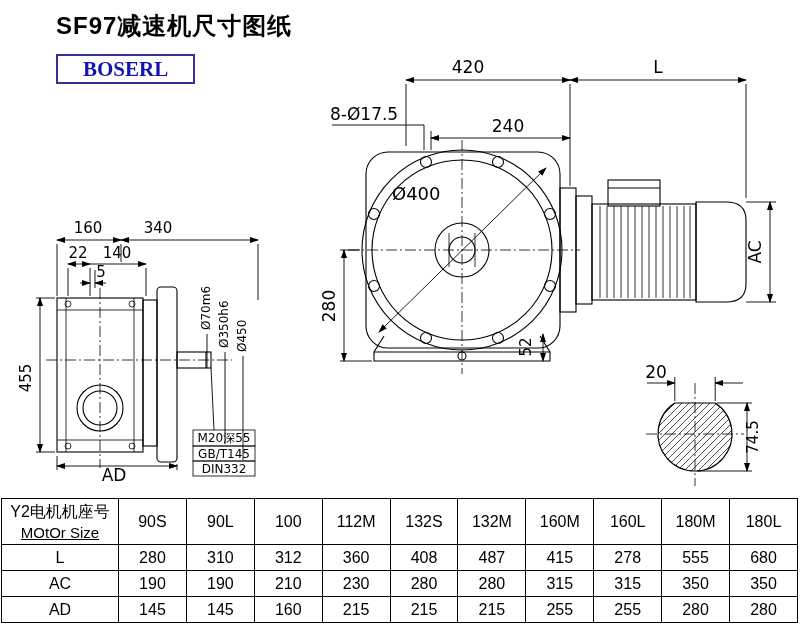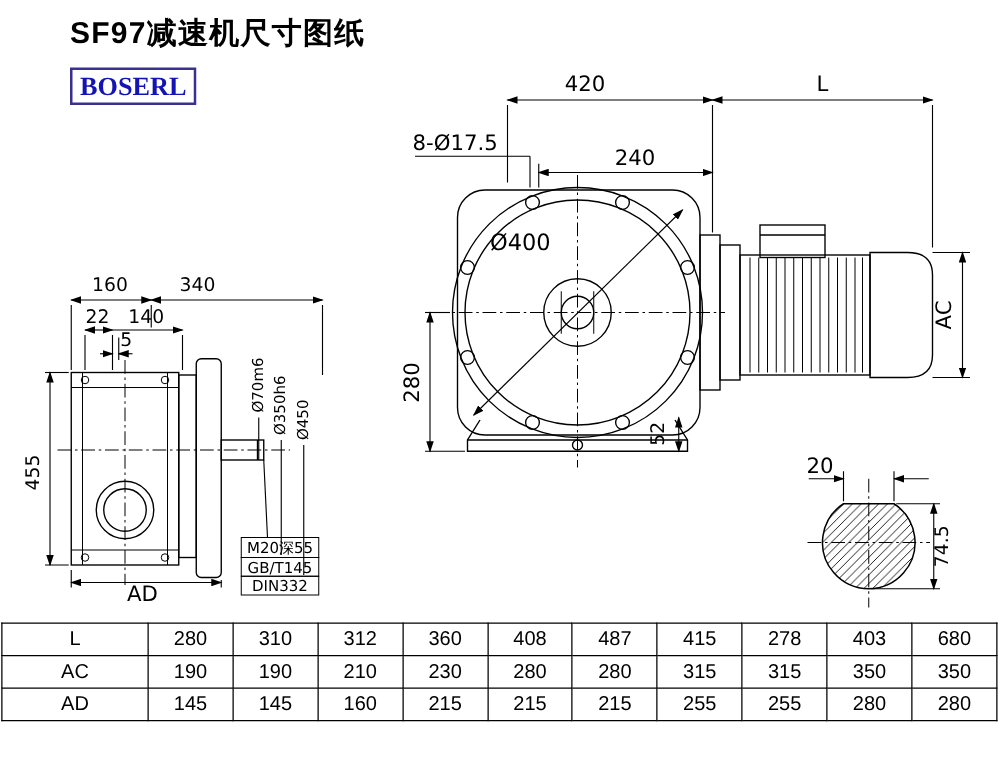--- a/index.html
+++ b/index.html
@@ -2,21 +2,21 @@
 <html><head>
 <meta charset="utf-8">
 <style>
   *{box-sizing:border-box;margin:0;padding:0}
   html,body{width:800px;height:625px}
   body{position:relative;background:#fff;overflow:hidden;
        font-family:"Liberation Sans","DejaVu Sans",sans-serif;color:#000}
   .title{position:absolute;left:56px;top:10px;font-size:24px;font-weight:bold;letter-spacing:1px;white-space:nowrap}
   .logo{position:absolute;left:56px;top:54px;border:2px solid #3a3090;color:#1414b4;
         font-family:"Liberation Serif","DejaVu Serif",serif;font-size:21px;font-weight:bold;
-        padding:0 6px;line-height:26px;background:#fff}
+        padding:0 25px;line-height:26px;background:#fff}
   svg.drawing{position:absolute;left:0;top:0}
   .ln{fill:none;stroke:#000;stroke-width:1.1}
   .thin{fill:none;stroke:#000;stroke-width:0.8}
   .cl{fill:none;stroke:#000;stroke-width:0.8;stroke-dasharray:11 3 2 3}
   .dim{fill:none;stroke:#000;stroke-width:0.9}
   svg text{fill:#000;font-family:"DejaVu Sans","Liberation Sans",sans-serif;font-size:15px}
   svg text.big{font-size:17px}
   svg text.xl{font-size:18px}
   svg text.sm{font-size:12px}
   .size-table{position:absolute;left:1px;top:498px;width:797px;border-collapse:collapse;
@@ -255,31 +255,47 @@
       <col>
       <col>
       <col>
       <col>
       <col>
       <col>
       <col>
       <col>
   </colgroup>
   <tbody>
+    <tr class="hdr">
+      <th>
+        <div class="hcn">Y2电机机座号</div>
+        <div class="hen">MOtOr Size</div>
+      </th>
+      <th>90S</th>
+      <th>90L</th>
+      <th>100</th>
+      <th>112M</th>
+      <th>132S</th>
+      <th>132M</th>
+      <th>160M</th>
+      <th>160L</th>
+      <th>180M</th>
+      <th>180L</th>
+    </tr>
     <tr>
       <td>L</td>
       <td>280</td>
       <td>310</td>
       <td>312</td>
       <td>360</td>
       <td>408</td>
       <td>487</td>
       <td>415</td>
       <td>278</td>
-      <td>403</td>
+      <td>555</td>
       <td>680</td>
     </tr>
     <tr>
       <td>AC</td>
       <td>190</td>
       <td>190</td>
       <td>210</td>
       <td>230</td>
       <td>280</td>
       <td>280</td>

